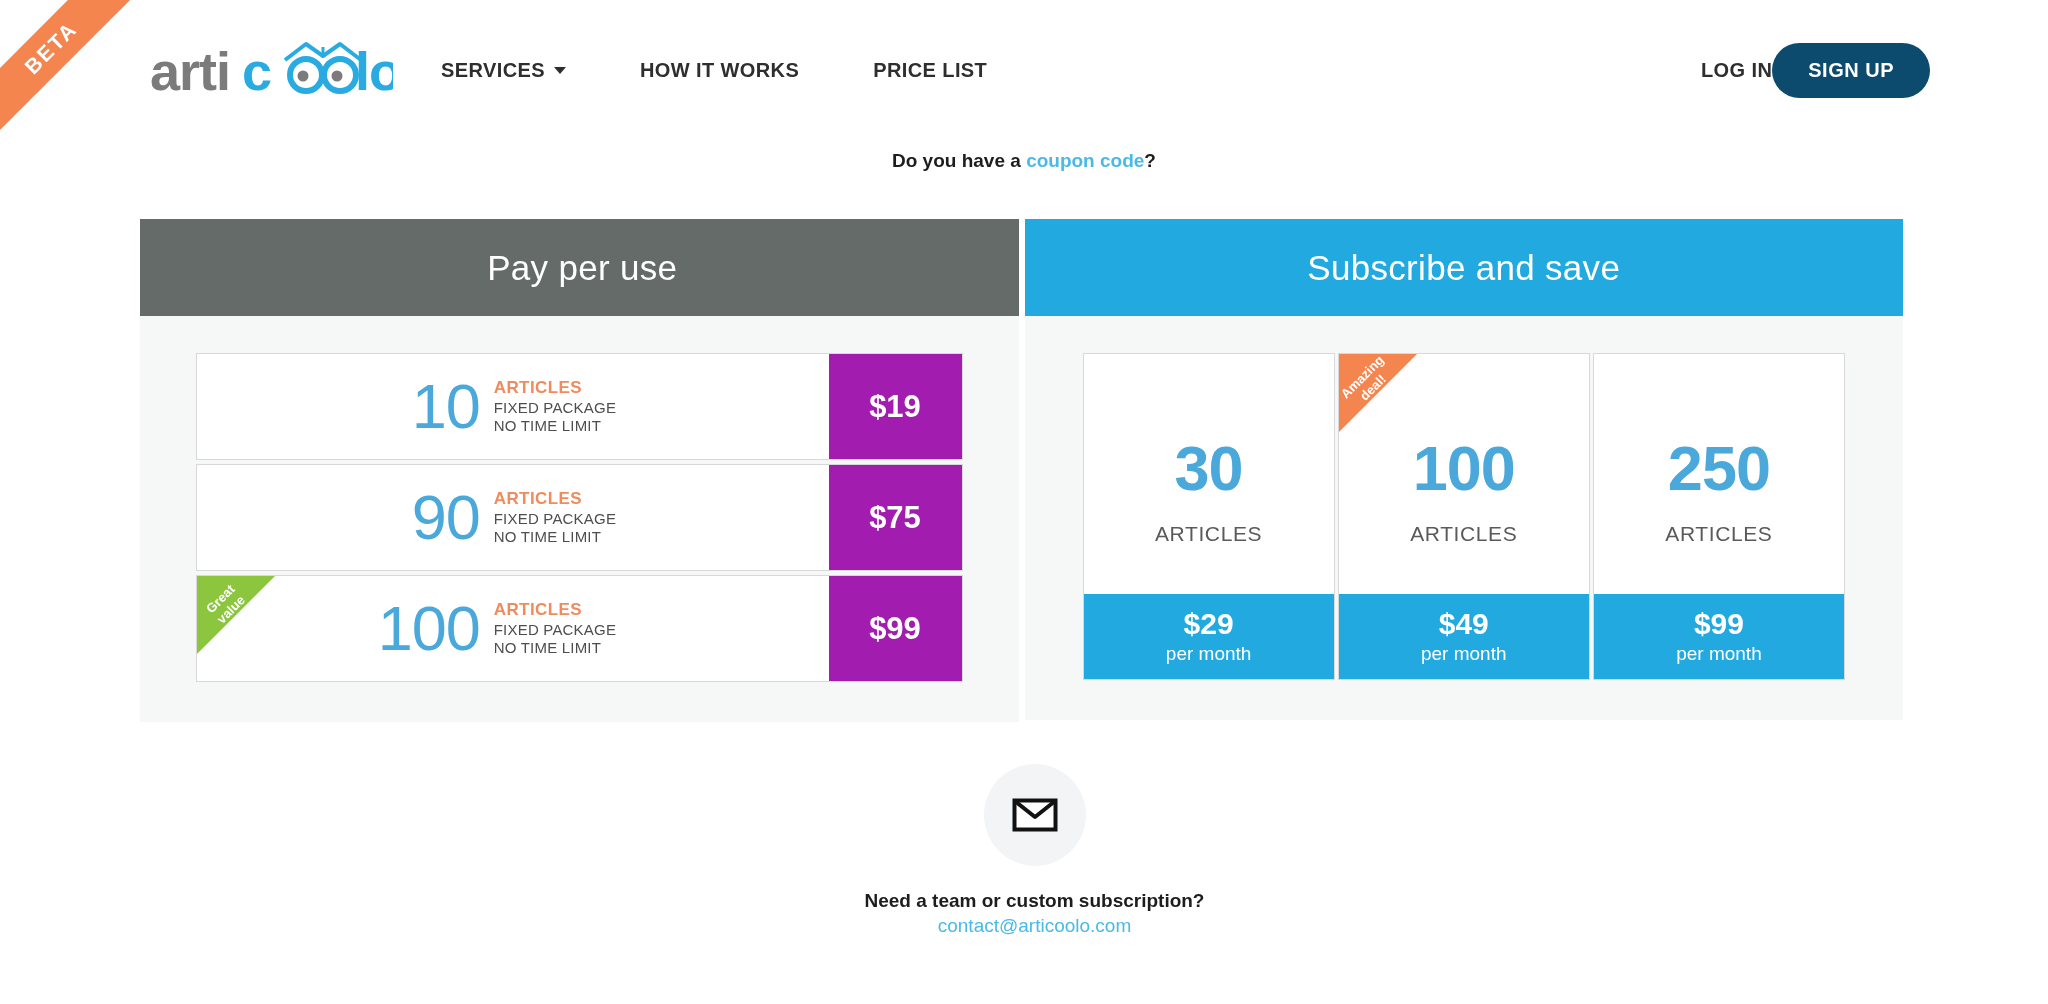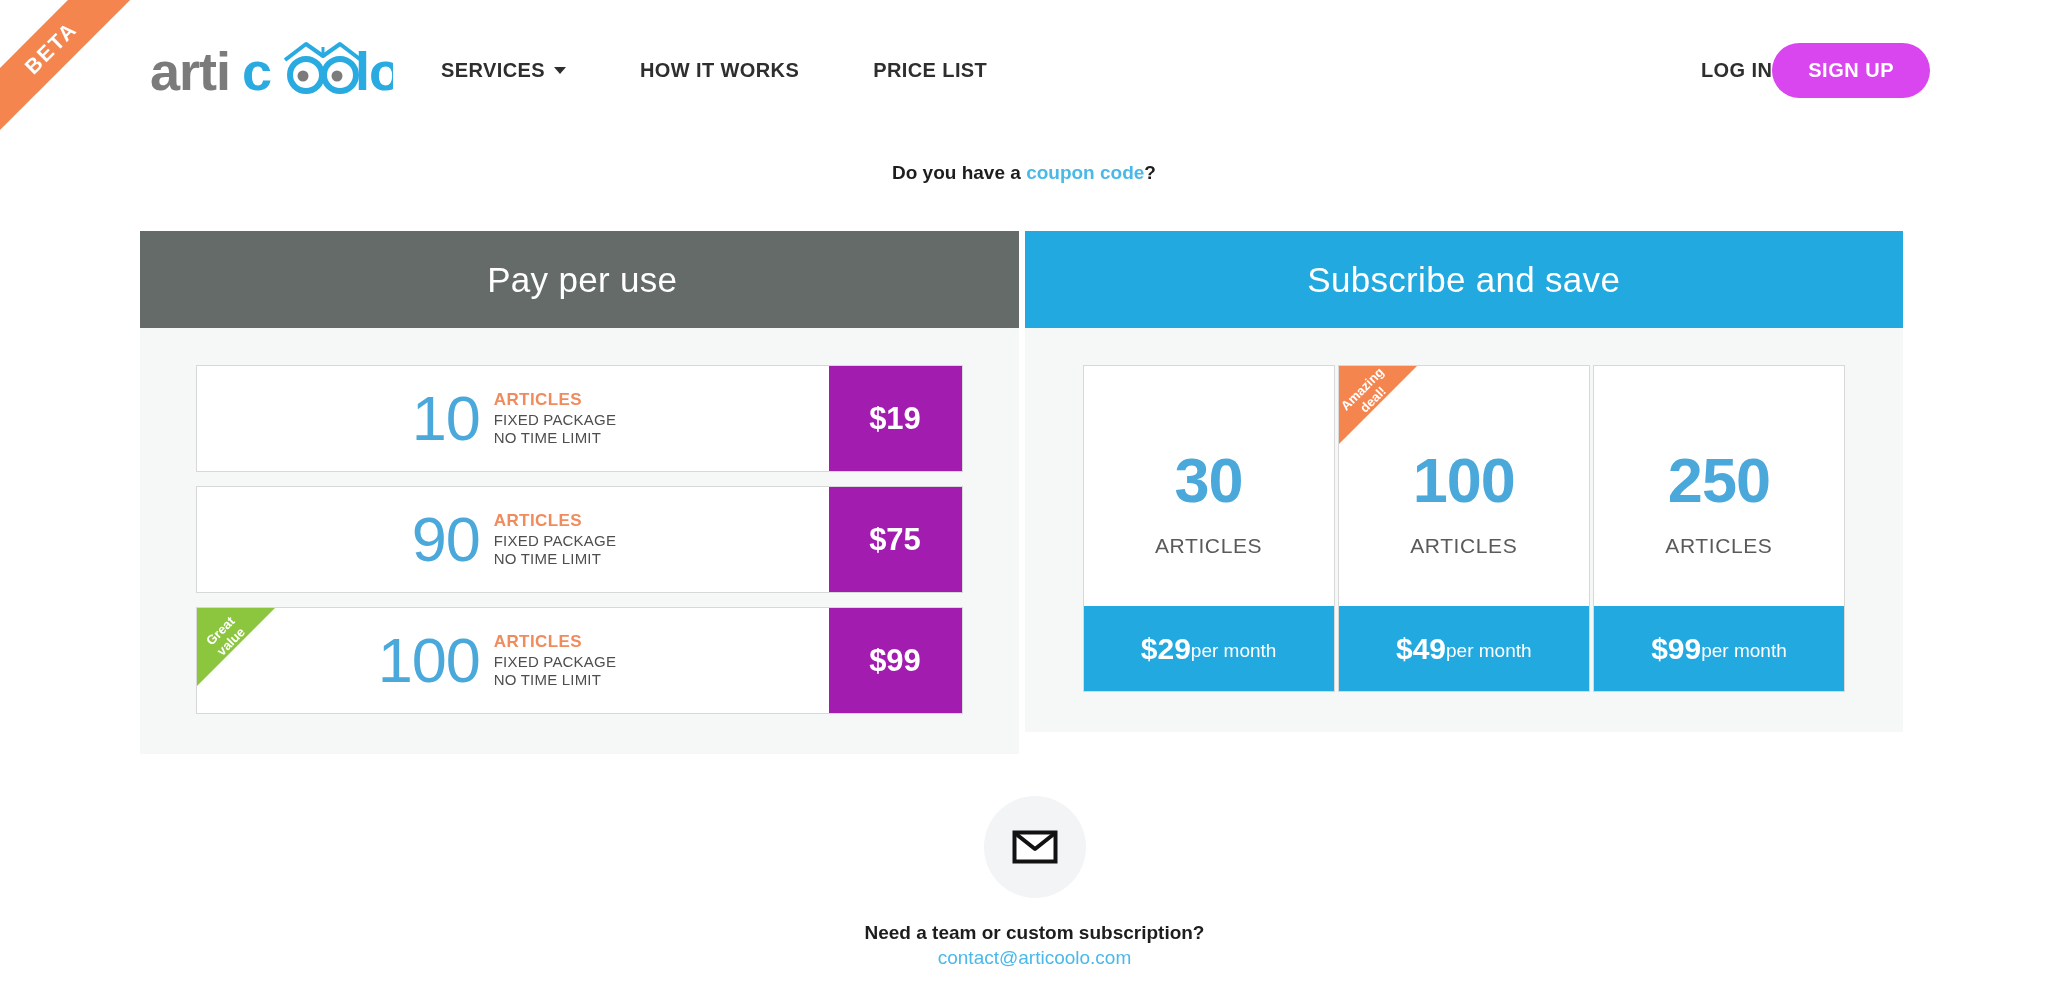--- a/index.html
+++ b/index.html
@@ -66,40 +66,40 @@
     border-top: 7px solid #2e2e2e;
   }
 
   #header-actions { margin-left: auto; display: flex; align-items: center; }
   #login-link {
     font-size: 20px; font-weight: bold; color: #2e2e2e;
     letter-spacing: 0.4px; text-decoration: none; cursor: pointer;
     white-space: nowrap;
   }
   #signup-button {
-    background: #d946ef;
+    background: #0c4a6e;
     color: #ffffff;
     font-size: 20px;
     font-weight: bold;
     letter-spacing: 0.5px;
     border: none;
     border-radius: 60px;
     padding: 16px 36px;
     cursor: pointer;
     font-family: "Liberation Sans", sans-serif;
     white-space: nowrap;
   }
 
   
   #coupon-line {
     text-align: center;
     font-size: 19px;
     font-weight: bold;
     color: #1d1d1d;
-    margin-top: 22px;
+    margin-top: 10px;
   }
   #coupon-link { color: #4ab9e8; cursor: pointer; text-decoration: none; font-weight: bold; }
 
   
   #pricing-section {
     display: flex;
     margin: 47px 145px 0 140px;
     gap: 6px;
   }
   .plan-panel { flex: 1 1 0; min-width: 0; }
@@ -116,21 +116,21 @@
   .panel-body { background: #f6f7f7; }
 
   
   #payperuse-body { padding: 37px 56px 40px 56px; }
   .pay-row {
     position: relative;
     display: flex;
     background: #ffffff;
     border: 1px solid #d8d8d8;
     height: 107px;
-    margin-bottom: 14px;
+    margin-bottom: 4px;
     overflow: hidden;
   }
   .pay-row:last-child { margin-bottom: 0; }
   .pay-row-main {
     flex: 1 1 auto;
     display: flex; align-items: center; justify-content: center;
     gap: 14px;
     padding-left: 10px;
   }
   .pay-qty {
@@ -201,21 +201,21 @@
     font-size: 63px; color: #4aa8da; font-weight: 700;
     line-height: 1; letter-spacing: -1px; margin-top: 40px;
   }
   .sub-articles {
     font-size: 21px; color: #5a5a5a; letter-spacing: 0.6px; margin-top: 22px;
   }
   .sub-bottom {
     flex: 0 0 85px;
     background: #22a9e0;
     color: #ffffff;
-    display: flex; 
+    display: flex; flex-direction: column;
     align-items: center; justify-content: center;
   }
   .sub-price { font-size: 30px; font-weight: bold; line-height: 1.05; }
   .sub-period { font-size: 19px; font-weight: normal; margin-top: 4px; }
 
   
   #contact-block { margin-top: 42px; text-align: center; padding-left: 21px; }
   #mail-circle {
     width: 102px; height: 102px; border-radius: 50%;
     background: #f2f4f6;

